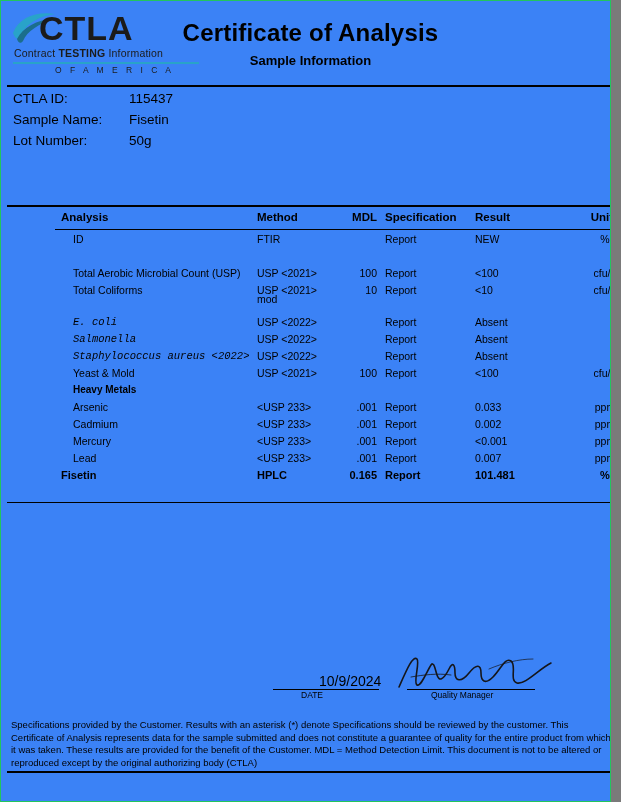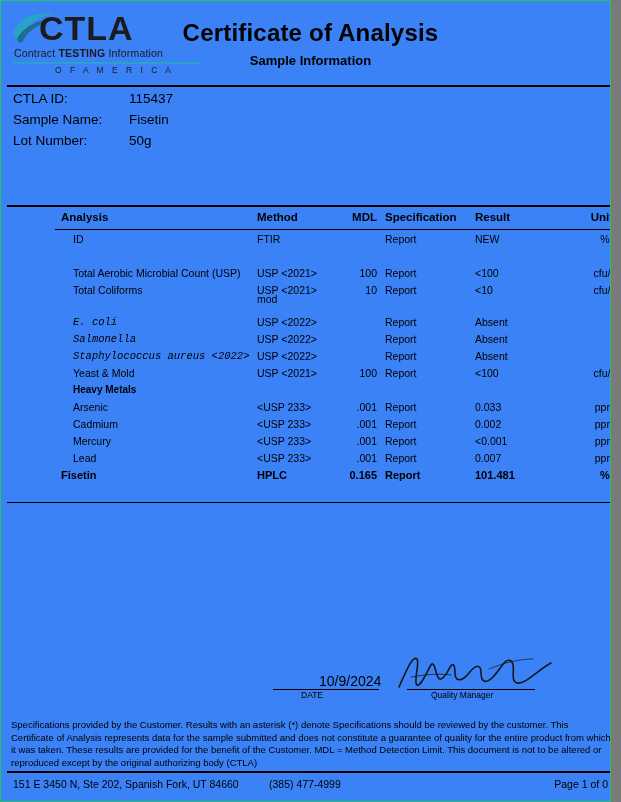--- a/index.html
+++ b/index.html
@@ -442,20 +442,15 @@
       <div class="sig-date-line"></div>
       <div class="sig-date-label">DATE</div>
       <div class="sig-mgr-line"></div>
       <div class="sig-mgr-label">Quality Manager</div>
     </div>
 
     <div class="disclaimer">Specifications provided by the Customer. Results with an asterisk (*) denote Specifications should be reviewed by the customer. This Certificate of Analysis represents data for the sample submitted and does not constitute a guarantee of quality for the entire product from which it was taken. These results are provided for the benefit of the Customer.  MDL = Method Detection Limit. This document is not to be altered or reproduced except by the original authorizing body (CTLA)</div>
 
     <div class="hr-thick" style="top:766px;"></div>
 
-    <div class="footer">
-      <div class="footer-left">151 E 3450 N, Ste 202, Spanish Fork, UT 84660</div>
-      <div class="footer-center">(385) 477-4999</div>
-      <div class="footer-right">Page 1 of 0</div>
-    </div>
 
   </div>
 </div>
 
 </body></html>

